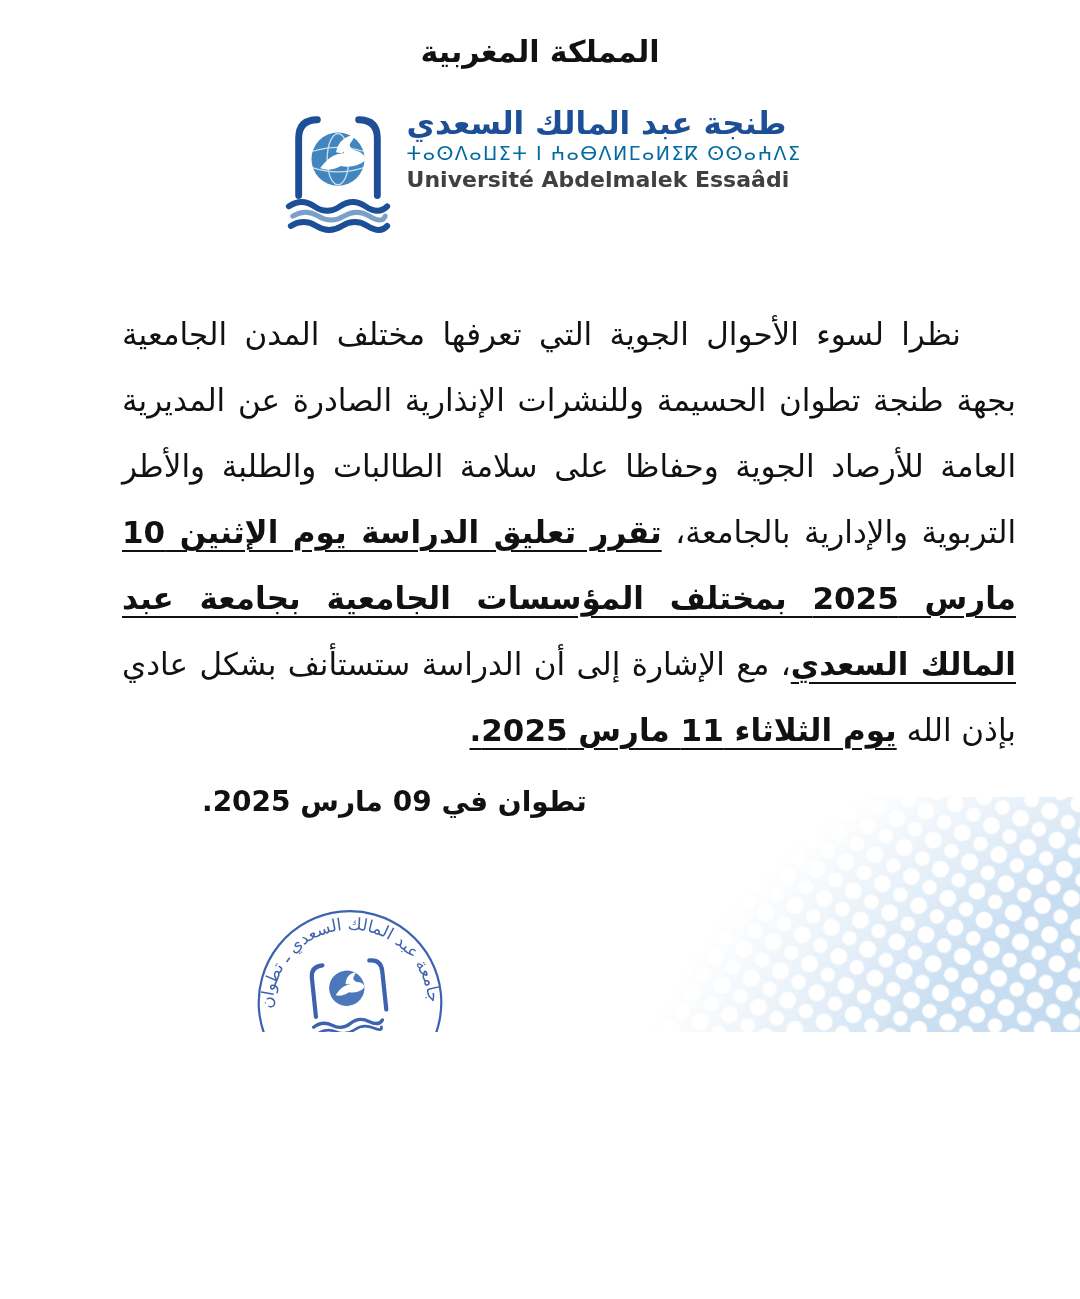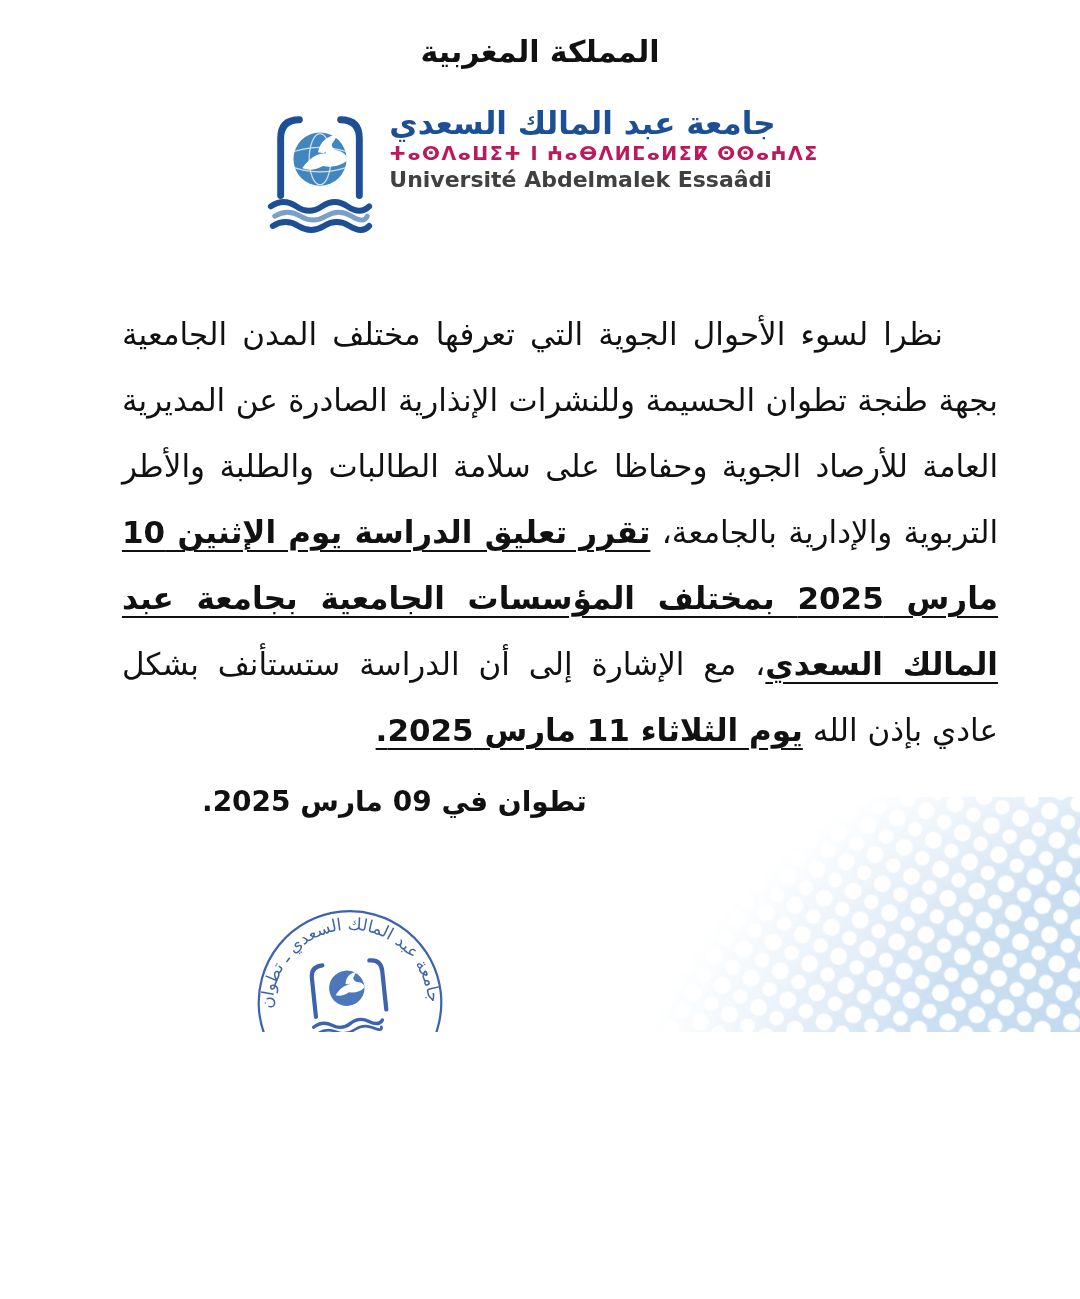--- a/index.html
+++ b/index.html
@@ -28,37 +28,37 @@
     align-items:flex-start;
     gap:10px;
     direction:ltr;
   }
   .logo-emblem{width:118px;height:138px;flex:0 0 auto;}
   .logo-text{display:flex;flex-direction:column;align-items:flex-start;padding-top:8px;}
   .logo-ar{
     font-size:31px;font-weight:bold;color:#1d4f96;direction:rtl;line-height:1.2;
   }
   .logo-tif{
-    font-size:19px;font-weight:bold;color:#be185d;letter-spacing:1.5px;line-height:1.25;
+    font-size:19px;font-weight:normal;color:#0369a1;letter-spacing:1.5px;line-height:1.25;
   }
   .logo-fr{
     font-size:22px;font-weight:bold;color:#404040;line-height:1.25;
   }
   
   .title{
     margin-top:74px;
     text-align:center;
     direction:rtl;
     font-size:45px;
     font-weight:bold;
     line-height:1.3;
   }
   
   .body-text{
-    margin:66px 82px 0 122px;
+    margin:66px 64px 0 122px;
     direction:rtl;
     text-align:justify;
     font-size:31px;
     line-height:66px;
     text-indent:55px;
   }
   .bu{
     font-weight:bold;
     text-decoration:underline;
     text-decoration-thickness:2px;
@@ -126,21 +126,21 @@
       <g fill="#ffffff">
         <path d="M42,72 C50,61 58,57 66,57 C64,51 66,46 72,44 C71,49 73,53 77,54 C85,56 88,60 88,64 C82,70 71,72 63,70 C56,74 48,75 42,72 Z"></path>
         <path d="M58,56 C60,45 68,39 78,38 C74,45 70,52 64,57 Z"></path>
       </g>
 
       <path d="M10,111 q13,-9 26,0 t26,0 t26,0 t22,0" fill="none" stroke-width="6" stroke-linecap="round" stroke="#1d4f96"></path>
       <path d="M14,121 q13,-8 26,0 t26,0 t26,0 t16,0" fill="none" stroke-width="5" stroke-linecap="round" stroke="#7aa0ca"></path>
       <path d="M12,131 q13,-8 26,0 t26,0 t26,0 t20,0" fill="none" stroke-width="6" stroke-linecap="round" stroke="#1d4f96"></path>
     </svg>
     <div class="logo-text">
-      <div class="logo-ar">جامعة عبد المالك السعدي</div>
+      <div class="logo-ar">طنجة عبد المالك السعدي</div>
       <div class="logo-tif">ⵜⴰⵙⴷⴰⵡⵉⵜ ⵏ ⵄⴰⴱⴷⵍⵎⴰⵍⵉⴽ ⵙⵙⴰⵄⴷⵉ</div>
       <div class="logo-fr">Université Abdelmalek Essaâdi</div>
     </div>
   </div>
 
 
   <p class="body-text"><span>نظرا لسوء الأحوال الجوية التي تعرفها مختلف المدن الجامعية بجهة طنجة تطوان الحسيمة وللنشرات الإنذارية الصادرة عن المديرية العامة للأرصاد الجوية وحفاظا على سلامة الطالبات والطلبة والأطر التربوية والإدارية بالجامعة، </span><span class="bu">تقرر تعليق الدراسة يوم الإثنين 10 مارس 2025 بمختلف المؤسسات الجامعية بجامعة عبد المالك السعدي</span><span>، مع الإشارة إلى أن الدراسة ستستأنف بشكل عادي بإذن الله </span><span class="bu">يوم الثلاثاء 11 مارس 2025.</span></p>
 
   <div class="dateline">تطوان في 09 مارس 2025.</div>
 

